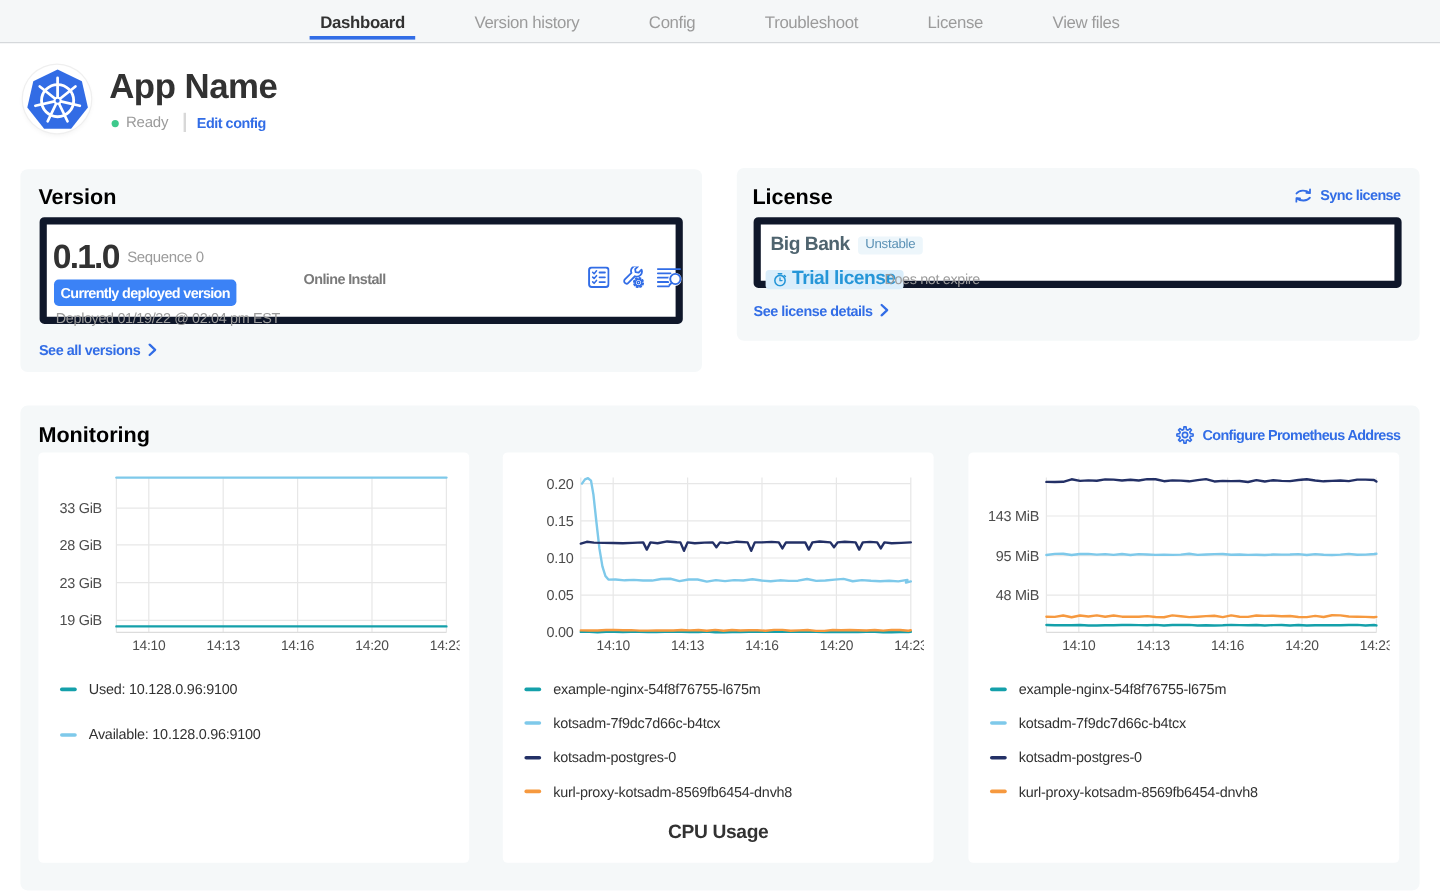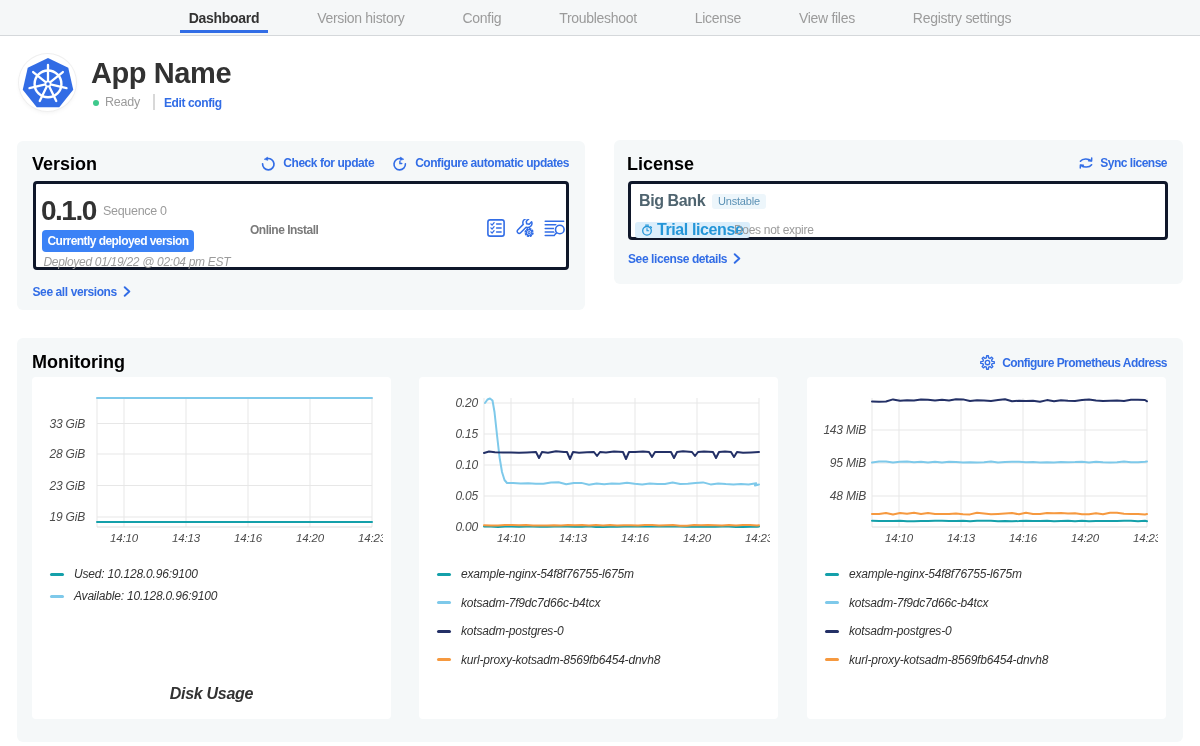--- a/index.html
+++ b/index.html
@@ -9,50 +9,49 @@
 .tab { font-size:14px; letter-spacing:-0.3px; color:#9b9b9b; padding:10px 9px 0; margin:0 20px; border-bottom:3px solid transparent; height:33px; }
 .tab.active { color:#323232; font-weight:bold; border-bottom-color:#326de6; }
 .applogo { position:absolute; left:19px; top:54px; width:57px; height:57px; border-radius:50%; background:#fff; box-shadow:0 0 0 1px #efefef, 0 2px 4px rgba(0,0,0,.05); display:flex; align-items:center; justify-content:center; }
 .appname { position:absolute; left:91px; top:59px; font-size:29px; letter-spacing:-0.4px; font-weight:bold; color:#323232; line-height:29px; }
 .dot { position:absolute; left:92.5px; top:100px; width:6px; height:6px; border-radius:50%; background:#3ec98c; }
 .ready { position:absolute; left:105px; top:96px; font-size:12.5px; letter-spacing:-0.2px; color:#9b9b9b; line-height:12.5px; }
 .vbar { position:absolute; left:153px; top:94px; width:1.5px; height:16px; background:#d8d8d8; }
 .editcfg { position:absolute; left:164px; top:96.5px; font-size:12px; letter-spacing:-0.4px; line-height:12px; }
 .panel { position:absolute; background:#f5f8f9; border-radius:6px; }
 .ptitle { position:absolute; font-size:18px; font-weight:bold; color:#000000; line-height:18px; }
-.whitecard { position:absolute; background:#fff; border:3px solid #0f172a; border-radius:4px; }
+.whitecard { position:absolute; background:#fff; border:6px solid #0f172a; border-radius:4px; }
 .hlink { font-size:12px; letter-spacing:-0.45px; display:inline-flex; align-items:center; height:17px; }
 .hlink svg { flex:0 0 auto; margin-right:7px; }
 .vnum { position:absolute; left:5px; top:13px; font-size:28px; letter-spacing:-1.5px; font-weight:bold; color:#323232; line-height:28px; }
 .seq { position:absolute; left:67px; top:21px; font-size:12.5px; letter-spacing:-0.3px; color:#9b9b9b; line-height:12.5px; }
 .greenbadge { position:absolute; left:6px; top:46px; height:22px; background:#3b82f6; color:#fff; font-size:12px; letter-spacing:-0.55px; font-weight:bold; border-radius:4px; padding:0 5.5px; line-height:22px; }
-.deployed { position:absolute; left:7.5px; top:71.5px; font-size:12px; letter-spacing:-0.3px; color:#9b9b9b; line-height:12px;font-style:italic; }
+.deployed { position:absolute; left:7.5px; top:71.5px; font-size:12px; letter-spacing:-0.3px; color:#9b9b9b; line-height:12px; }
 .oninstall { position:absolute; left:214px; top:40px; font-size:12px; letter-spacing:-0.5px; color:#7a7a7a; font-weight:bold; line-height:12px; }
 .vicons { position:absolute; left:451px; top:35px; width:78px; display:flex; justify-content:space-between; align-items:center; height:18px; }
 .seeall { position:absolute; font-size:12px; letter-spacing:-0.4px; display:inline-flex; align-items:center; line-height:12px; }
 .bigbank { position:absolute; left:8px; top:8.5px; font-size:16px; letter-spacing:-0.4px; font-weight:bold; color:#4f646f; line-height:16px; }
 .unstable { position:absolute; left:81px; top:10px; height:15px; font-size:11px; letter-spacing:-0.2px; color:#5b91b5; background:#edf6fb; border-radius:3px; padding:0 6px; line-height:15px; }
 .trial { position:absolute; left:4px; top:37.5px; height:16px; background:#dbeefb; border-radius:3px; color:#2596d8; font-size:16px; letter-spacing:-0.4px; font-weight:bold; display:inline-flex; align-items:center; padding:0 7px 0 6px; }
 .trial svg { margin-right:4px; }
 .noexpire { position:absolute; left:103px; top:39.8px; font-size:12px; letter-spacing:-0.3px; color:#9b9b9b; line-height:12px; }
-.chartcard { position:absolute; top:39px; width:359px; height:342px; background:#fff; border-radius:4px; overflow:hidden;font-style:italic; }
+.chartcard { position:absolute; top:39px; width:359px; height:342px; background:#fff; border-radius:4px; overflow:hidden; }
 .lgrow { position:absolute; left:18px; height:14px; display:flex; align-items:center; }
 .dash { width:13.5px; height:3px; border-radius:1.5px; display:inline-block; flex:0 0 auto; }
 .lgt { font-size:12px; letter-spacing:-0.2px; color:#323232; margin-left:10.5px; white-space:nowrap; }
 .ctitle { position:absolute; left:0; width:100%; top:309px; text-align:center; font-size:16px; letter-spacing:-0.3px; font-weight:bold; color:#323232; line-height:16px; }
 </style></head>
 <body>
 <div class="nav">
   <div class="tab active">Dashboard</div>
   <div class="tab">Version history</div>
   <div class="tab">Config</div>
   <div class="tab">Troubleshoot</div>
   <div class="tab">License</div>
   <div class="tab">View files</div>
-  <div class="tab">Registry settings</div>
 </div>
 
 <div class="applogo">
     <svg width="52" height="52" viewBox="0 0 52 52">
       <polygon points="26.00,1.00 46.25,10.75 51.25,32.66 37.24,50.24 14.76,50.24 0.75,32.66 5.75,10.75" fill="#326ce5"></polygon>
 <circle cx="26" cy="26.9" r="13.4" fill="none" stroke="#fff" stroke-width="2.4"></circle>
 <line x1="26.00" y1="24.30" x2="26.00" y2="7.90" stroke="#fff" stroke-width="2.3" stroke-linecap="round"></line>
       <line x1="28.03" y1="25.28" x2="40.85" y2="15.05" stroke="#fff" stroke-width="2.3" stroke-linecap="round"></line>
       <line x1="28.53" y1="27.48" x2="44.52" y2="31.13" stroke="#fff" stroke-width="2.3" stroke-linecap="round"></line>
       <line x1="27.13" y1="29.24" x2="34.24" y2="44.02" stroke="#fff" stroke-width="2.3" stroke-linecap="round"></line>
@@ -63,33 +62,20 @@
     </svg>
   </div>
 <div class="appname">App Name</div>
 <div class="dot"></div>
 <div class="ready">Ready</div>
 <div class="vbar"></div>
 <a class="editcfg blue">Edit config</a>
 
 <div class="panel" style="left:17px; top:141px; width:568px; height:169px;">
   <div class="ptitle" style="left:15px; top:14px;">Version</div>
-  <div class="abs" style="right:16px; top:13px; display:flex; gap:18px;">
-    <a class="hlink blue"><svg width="16" height="16" viewBox="0 0 16 16">
-          <path d="M2.6,8.9 A5.7,5.7 0 1 0 7.2,3.6" fill="none" stroke="#326de6" stroke-width="1.7" stroke-linecap="round"></path>
-          <path d="M4.1,4.3 L7.6,2.0 L7.8,5.4 Z" fill="#326de6" stroke="#326de6" stroke-width="0.5" stroke-linejoin="round"></path>
-        </svg>Check for update</a>
-    <a class="hlink blue"><svg width="16" height="16" viewBox="0 0 16 16">
-          <g transform="scale(-1,1) translate(-16,0)">
-            <path d="M2.6,8.9 A5.7,5.7 0 1 0 7.2,3.6" fill="none" stroke="#326de6" stroke-width="1.6" stroke-linecap="round"></path>
-            <path d="M4.1,4.3 L7.6,2.0 L7.8,5.4 Z" fill="#326de6" stroke="#326de6" stroke-width="0.5" stroke-linejoin="round"></path>
-          </g>
-          <path d="M7.9 6.1 V8.5 H9.8" fill="none" stroke="#326de6" stroke-width="1.4" stroke-linecap="round"></path>
-        </svg>Configure automatic updates</a>
-  </div>
   <div class="whitecard" style="left:16px; top:40px; width:536px; height:89px;">
     <div class="vnum">0.1.0</div>
       <div class="seq">Sequence 0</div>
     <div class="greenbadge">Currently deployed version</div>
     <div class="deployed">Deployed 01/19/22 @ 02:04 pm EST</div>
     <div class="oninstall">Online Install</div>
     <div class="vicons">
         <svg width="18" height="18" viewBox="0 0 18 18">
           <rect x="0.9" y="0.9" width="16.2" height="16.2" rx="2.2" fill="none" stroke="#326de6" stroke-width="1.6"></rect>
 <path d="M3.9 4.9 l1.2 1.2 2-2.4" fill="none" stroke="#326de6" stroke-width="1.3" stroke-linecap="round" stroke-linejoin="round"></path>
@@ -166,24 +152,24 @@
         <text x="154" y="165" text-anchor="middle" font-size="11.5" letter-spacing="-0.2" fill="#4c4c4c">14:13</text>
         <text x="216" y="165" text-anchor="middle" font-size="11.5" letter-spacing="-0.2" fill="#4c4c4c">14:16</text>
         <text x="278" y="165" text-anchor="middle" font-size="11.5" letter-spacing="-0.2" fill="#4c4c4c">14:20</text>
         <text x="340" y="165" text-anchor="middle" font-size="11.5" letter-spacing="-0.2" fill="#4c4c4c">14:23</text>
         <path d="M65,21 H340" fill="none" stroke="#7ec9ea" stroke-width="2" stroke-linejoin="round" stroke-linecap="round"></path>
         <path d="M65,145 H340" fill="none" stroke="#14a0aa" stroke-width="2" stroke-linejoin="round" stroke-linecap="round"></path>
       </svg>
 <div class="lgrow" style="top:190px">
         <span class="dash" style="background:#14a0aa"></span>
         <span class="lgt">Used: 10.128.0.96:9100</span>
-      </div><div class="lgrow" style="top:212px">
+      </div><div class="lgrow" style="top:228px">
         <span class="dash" style="background:#7ec9ea"></span>
         <span class="lgt">Available: 10.128.0.96:9100</span>
-      </div><div class="ctitle">Disk Usage</div>
+      </div>
 </div>
     <div class="chartcard" style="left:402px">
 <svg width="351" height="175" viewBox="0 0 351 175">
         <line x1="65" y1="21" x2="65" y2="150" stroke="#e7e7e7" stroke-width="1"></line>
         <line x1="92" y1="21" x2="92" y2="150" stroke="#e7e7e7" stroke-width="1"></line>
         <line x1="154" y1="21" x2="154" y2="150" stroke="#e7e7e7" stroke-width="1"></line>
         <line x1="216" y1="21" x2="216" y2="150" stroke="#e7e7e7" stroke-width="1"></line>
         <line x1="278" y1="21" x2="278" y2="150" stroke="#e7e7e7" stroke-width="1"></line>
         <line x1="340" y1="21" x2="340" y2="150" stroke="#e7e7e7" stroke-width="1"></line>
         <line x1="65" y1="26" x2="340" y2="26" stroke="#e7e7e7" stroke-width="1"></line>
@@ -211,21 +197,21 @@
         <span class="lgt">example-nginx-54f8f76755-l675m</span>
       </div><div class="lgrow" style="top:218.5px">
         <span class="dash" style="background:#7ec9ea"></span>
         <span class="lgt">kotsadm-7f9dc7d66c-b4tcx</span>
       </div><div class="lgrow" style="top:247px">
         <span class="dash" style="background:#233066"></span>
         <span class="lgt">kotsadm-postgres-0</span>
       </div><div class="lgrow" style="top:275.5px">
         <span class="dash" style="background:#f6993f"></span>
         <span class="lgt">kurl-proxy-kotsadm-8569fb6454-dnvh8</span>
-      </div>
+      </div><div class="ctitle">CPU Usage</div>
 </div>
     <div class="chartcard" style="left:790px">
 <svg width="351" height="175" viewBox="0 0 351 175">
         <line x1="65" y1="21" x2="65" y2="150" stroke="#e7e7e7" stroke-width="1"></line>
         <line x1="92" y1="21" x2="92" y2="150" stroke="#e7e7e7" stroke-width="1"></line>
         <line x1="154" y1="21" x2="154" y2="150" stroke="#e7e7e7" stroke-width="1"></line>
         <line x1="216" y1="21" x2="216" y2="150" stroke="#e7e7e7" stroke-width="1"></line>
         <line x1="278" y1="21" x2="278" y2="150" stroke="#e7e7e7" stroke-width="1"></line>
         <line x1="340" y1="21" x2="340" y2="150" stroke="#e7e7e7" stroke-width="1"></line>
         <line x1="65" y1="53" x2="340" y2="53" stroke="#e7e7e7" stroke-width="1"></line>

